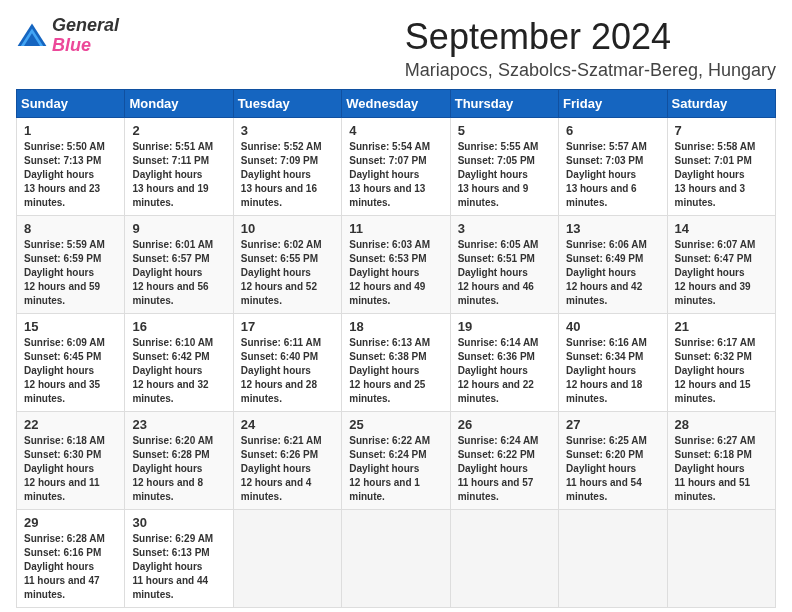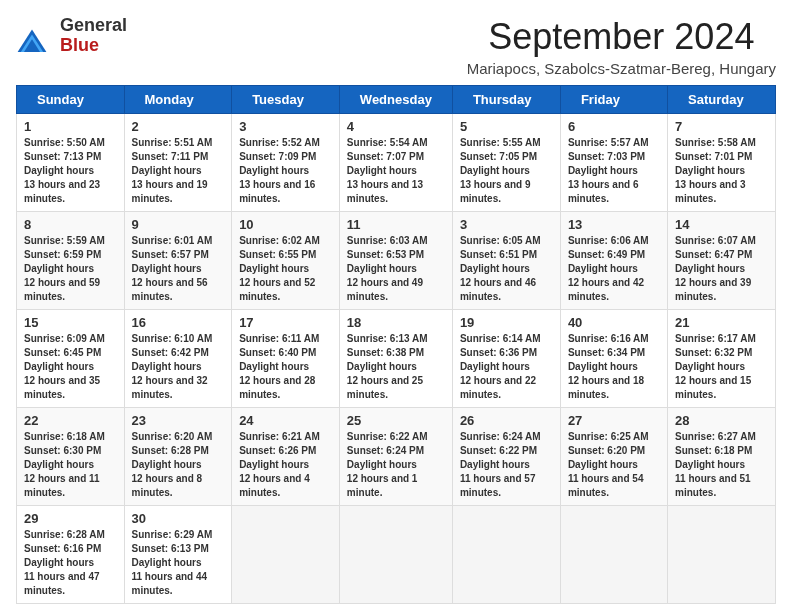--- a/index.html
+++ b/index.html
@@ -11,58 +11,59 @@
       padding: 16px;
     }
     .header-section {
       display: flex;
       align-items: flex-start;
       justify-content: space-between;
       margin-bottom: 8px;
     }
     .logo {
       display: flex;
-      align-items: flex-end;
-      gap: 12px;
+      align-items: center;
+      gap: 4px;
+      font-style: italic;
     }
     .logo-text {
       font-size: 18px;
       font-weight: bold;
       color: #333;
       line-height: 1.1;
     }
-    .logo-text .blue { color: #b91c1c; }
+    .logo-text .blue { color: #ec4899; }
     .logo-icon {
       width: 32px;
       height: 28px;
     }
     .title-section {
-      text-align: center;
+      text-align: left;
       margin-left: 44px;
     }
     .month-title {
       font-size: 36px;
       font-weight: normal;
       color: #222;
     }
     .location-title {
-      font-size: 15px;
+      font-size: 18px;
       color: #444;
       margin-top: 2px;
     }
     .calendar-table {
       width: 100%;
       border-collapse: collapse;
       border: 1px solid #ccc;
     }
     .calendar-table th {
       background-color: #1565c0;
       color: #fff;
       text-align: left;
-      padding: 6px 20px;
+      padding: 6px 4px;
       font-size: 13px;
       font-weight: bold;
       border: 1px solid #1050a0;
     }
     .calendar-table td {
       vertical-align: top;
       padding: 5px 7px;
       border: 1px solid #ddd;
       width: calc(100% / 7);
       min-height: 80px;

